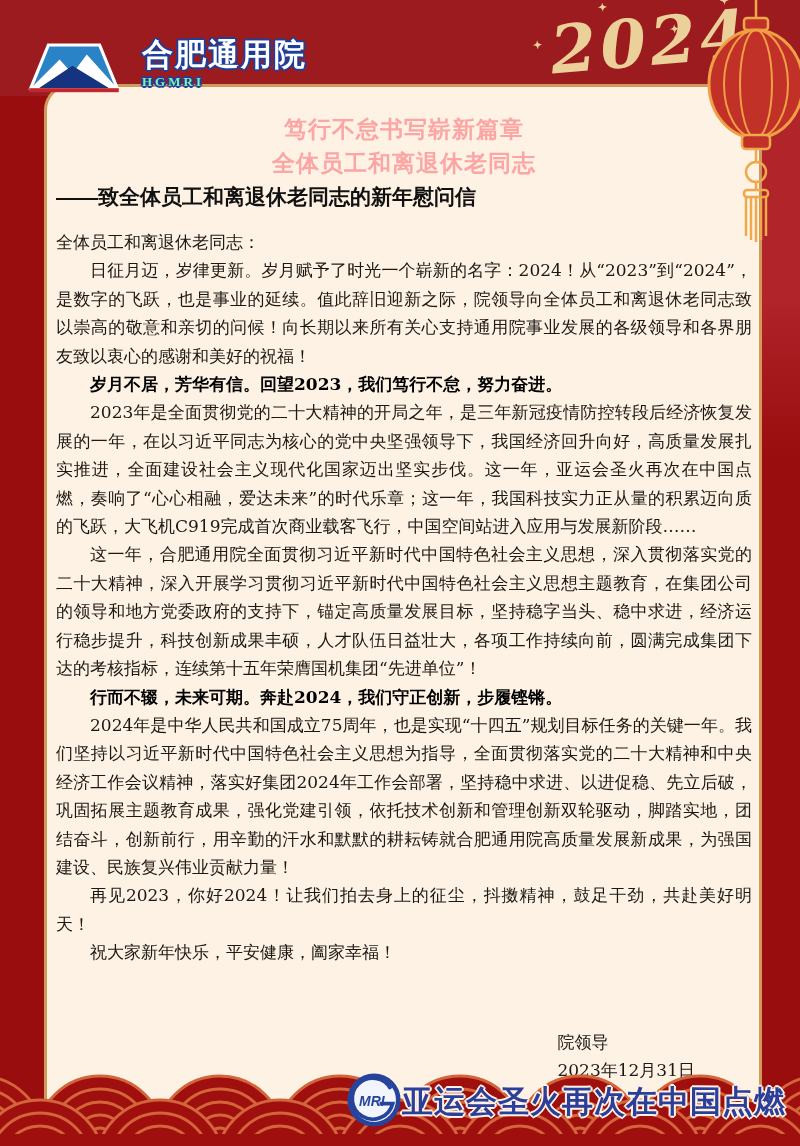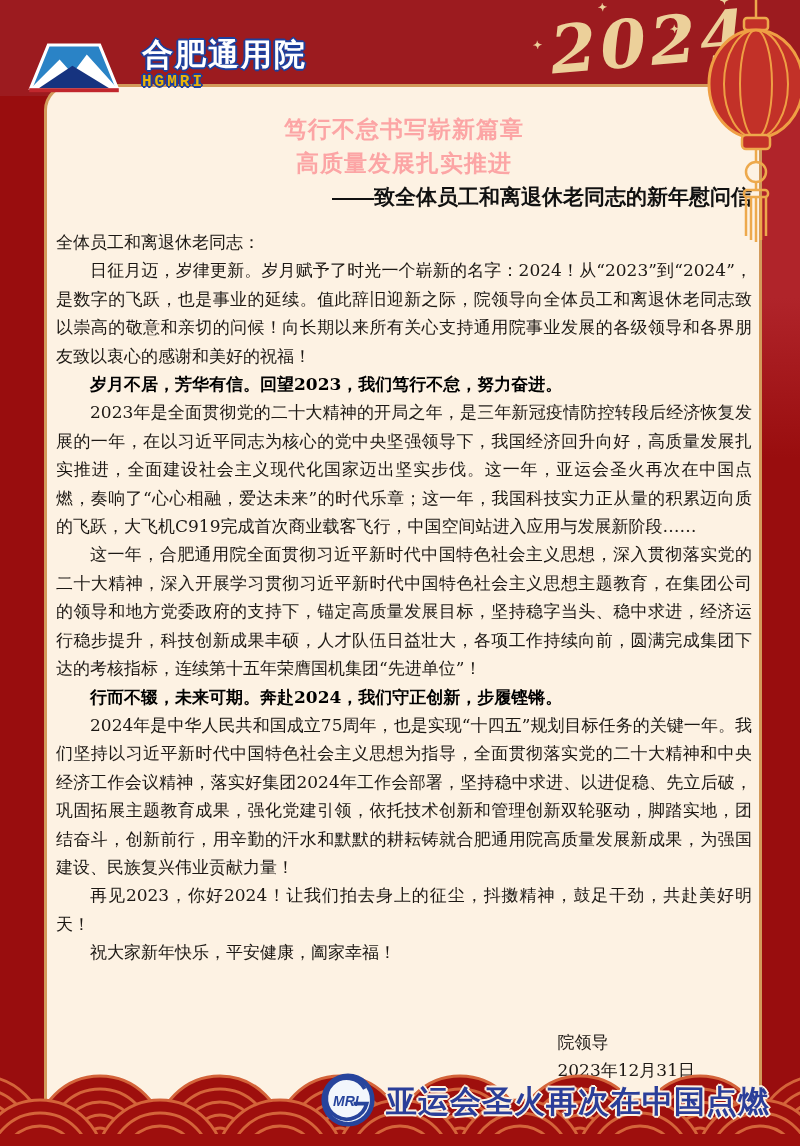--- a/index.html
+++ b/index.html
@@ -13,47 +13,47 @@
   
   .panel{position:absolute;left:44px;right:38px;top:84px;bottom:0;
          background:#fdf2e3;border:3px solid #d29a5a;border-bottom:none;
          border-radius:26px 26px 0 0;box-sizing:border-box;}
   
   .logo-group{position:absolute;left:26px;top:10px;display:flex;align-items:flex-start;gap:20px;z-index:6;margin-top:28px;}
   .logo-text-cn{font-family:"Liberation Sans",sans-serif;font-weight:bold;font-size:31px;line-height:33px;
       color:#fff;letter-spacing:2px;
       text-shadow:-2px 0 #1d3f9c,2px 0 #1d3f9c,0 -2px #1d3f9c,0 2px #1d3f9c,
                   -1px -1px #1d3f9c,1px 1px #1d3f9c,-1px 1px #1d3f9c,1px -1px #1d3f9c;}
-  .logo-text-en{font-family:Liberation Mono, monospace;font-weight:bold;font-size:16px;line-height:22px;
-      color:#eab308;letter-spacing:3px;
+  .logo-text-en{font-family:Liberation Serif, serif;font-weight:bold;font-size:13px;line-height:22px;
+      color:#86efac;letter-spacing:3px;
       text-shadow:-2px 0 #1d3f9c,2px 0 #1d3f9c,0 -2px #1d3f9c,0 2px #1d3f9c,
                   -1px -1px #1d3f9c,1px 1px #1d3f9c,-1px 1px #1d3f9c,1px -1px #1d3f9c;}
   
   .year-deco{position:absolute;left:545px;top:-4px;width:210px;height:92px;z-index:5;
       font-family:"DejaVu Serif",serif;font-style:italic;font-weight:bold;font-size:66px;
       color:#ecd09a;transform:rotate(-5deg);letter-spacing:4px;text-align:center;line-height:92px;}
   .sparkle{position:absolute;font-size:11px;color:#ecd09a;font-style:normal;line-height:1;}
   .sp1{left:-12px;top:34px;} .sp2{left:56px;top:2px;} .sp3{left:126px;top:30px;} .sp4{left:178px;top:6px;}
   
   .lantern{position:absolute;right:-6px;top:0;z-index:7;}
   
   .letter{position:absolute;left:56px;right:48px;top:112px;z-index:4;color:#1c1814;}
   .title{font-family:"Liberation Sans",sans-serif;font-weight:bold;font-size:23px;line-height:34px;
          color:#fca5a5;text-align:center;letter-spacing:1px;}
   .subtitle{font-family:"Liberation Sans",sans-serif;font-weight:bold;font-size:21px;line-height:30px;
-         color:#111;text-align:right;margin-top:2px;}
+         color:#111;text-align:left;margin-top:2px;}
   .body-text{margin-top:16px;font-size:17px;line-height:28.4px;text-align:justify;max-height:812px;overflow:hidden;}
   .salutation{margin:0;}
   .para{margin:0;text-indent:2em;}
   .para.bold{font-weight:bold;color:#000;}
   .sign{position:absolute;right:105px;top:1028px;text-align:left;z-index:4;
         font-size:17px;line-height:28px;color:#1c1814;}
   
   .waves{position:absolute;left:0;bottom:0;width:800px;height:78px;z-index:8;display:block;}
-  .footer-brand{position:absolute;right:30px;bottom:14px;z-index:9;display:flex;align-items:center;gap:10px;}
+  .footer-brand{position:absolute;right:14px;bottom:14px;z-index:9;display:flex;align-items:center;}
   .company-name{font-family:"Liberation Sans",sans-serif;font-weight:bold;font-size:31px;color:#2b3e99;
       letter-spacing:1px;
       text-shadow:-2px 0 #fdf2e3,2px 0 #fdf2e3,0 -2px #fdf2e3,0 2px #fdf2e3,
                   -1px -1px #fdf2e3,1px 1px #fdf2e3,-1px 1px #fdf2e3,1px -1px #fdf2e3;}
 </style>
 </head>
 <body>
 
 <div class="page">
 
@@ -100,21 +100,21 @@
       <line x1="56" y1="197" x2="56" y2="236" stroke="#eda94c" stroke-width="2.5"></line>
       <line x1="61" y1="197" x2="61" y2="240" stroke="#eda94c" stroke-width="2.5"></line>
       <line x1="66" y1="197" x2="66" y2="242" stroke="#eda94c" stroke-width="2.5"></line>
       <line x1="71" y1="197" x2="71" y2="240" stroke="#eda94c" stroke-width="2.5"></line>
       <line x1="76" y1="197" x2="76" y2="236" stroke="#eda94c" stroke-width="2.5"></line>
     </svg>
   </div>
 
   <div class="letter">
     <div class="title">笃行不怠书写崭新篇章</div>
-    <div class="title">高质量发展扎实推进</div>
+    <div class="title">全体员工和离退休老同志</div>
     <div class="subtitle">——致全体员工和离退休老同志的新年慰问信</div>
     <div class="body-text">
       <p class="salutation">全体员工和离退休老同志：</p>
       <span><p class="para">日征月迈，岁律更新。岁月赋予了时光一个崭新的名字：2024！从“2023”到“2024”，是数字的飞跃，也是事业的延续。值此辞旧迎新之际，院领导向全体员工和离退休老同志致以崇高的敬意和亲切的问候！向长期以来所有关心支持通用院事业发展的各级领导和各界朋友致以衷心的感谢和美好的祝福！</p><p class="para bold">岁月不居，芳华有信。回望2023，我们笃行不怠，努力奋进。</p><p class="para">2023年是全面贯彻党的二十大精神的开局之年，是三年新冠疫情防控转段后经济恢复发展的一年，在以习近平同志为核心的党中央坚强领导下，我国经济回升向好，高质量发展扎实推进，全面建设社会主义现代化国家迈出坚实步伐。这一年，亚运会圣火再次在中国点燃，奏响了“心心相融，爱达未来”的时代乐章；这一年，我国科技实力正从量的积累迈向质的飞跃，大飞机C919完成首次商业载客飞行，中国空间站进入应用与发展新阶段……</p><p class="para">这一年，合肥通用院全面贯彻习近平新时代中国特色社会主义思想，深入贯彻落实党的二十大精神，深入开展学习贯彻习近平新时代中国特色社会主义思想主题教育，在集团公司的领导和地方党委政府的支持下，锚定高质量发展目标，坚持稳字当头、稳中求进，经济运行稳步提升，科技创新成果丰硕，人才队伍日益壮大，各项工作持续向前，圆满完成集团下达的考核指标，连续第十五年荣膺国机集团“先进单位”！</p><p class="para bold">行而不辍，未来可期。奔赴2024，我们守正创新，步履铿锵。</p><p class="para">2024年是中华人民共和国成立75周年，也是实现“十四五”规划目标任务的关键一年。我们坚持以习近平新时代中国特色社会主义思想为指导，全面贯彻落实党的二十大精神和中央经济工作会议精神，落实好集团2024年工作会部署，坚持稳中求进、以进促稳、先立后破，巩固拓展主题教育成果，强化党建引领，依托技术创新和管理创新双轮驱动，脚踏实地，团结奋斗，创新前行，用辛勤的汗水和默默的耕耘铸就合肥通用院高质量发展新成果，为强国建设、民族复兴伟业贡献力量！</p><p class="para">再见2023，你好2024！让我们拍去身上的征尘，抖擞精神，鼓足干劲，共赴美好明天！</p><p class="para">祝大家新年快乐，平安健康，阖家幸福！</p></span>
     </div>
   </div>
 
   <div class="sign">
     <div>院领导</div>
     <div>2023年12月31日</div>

